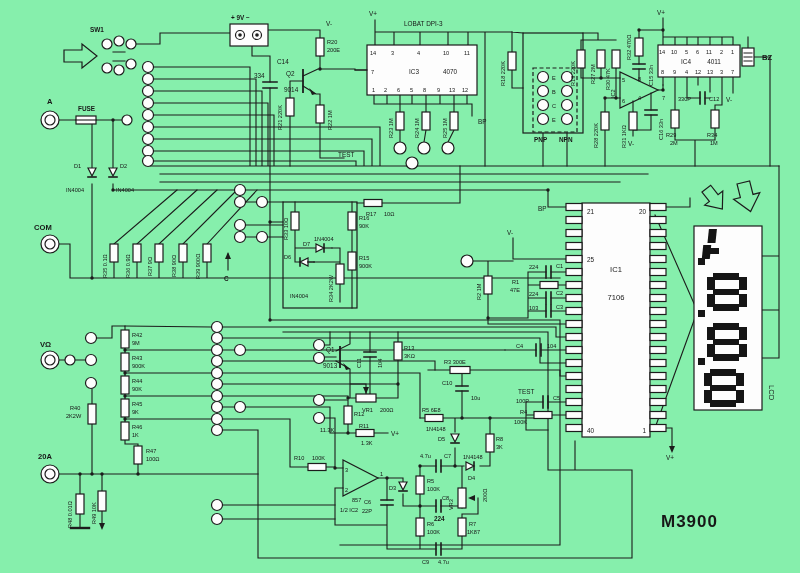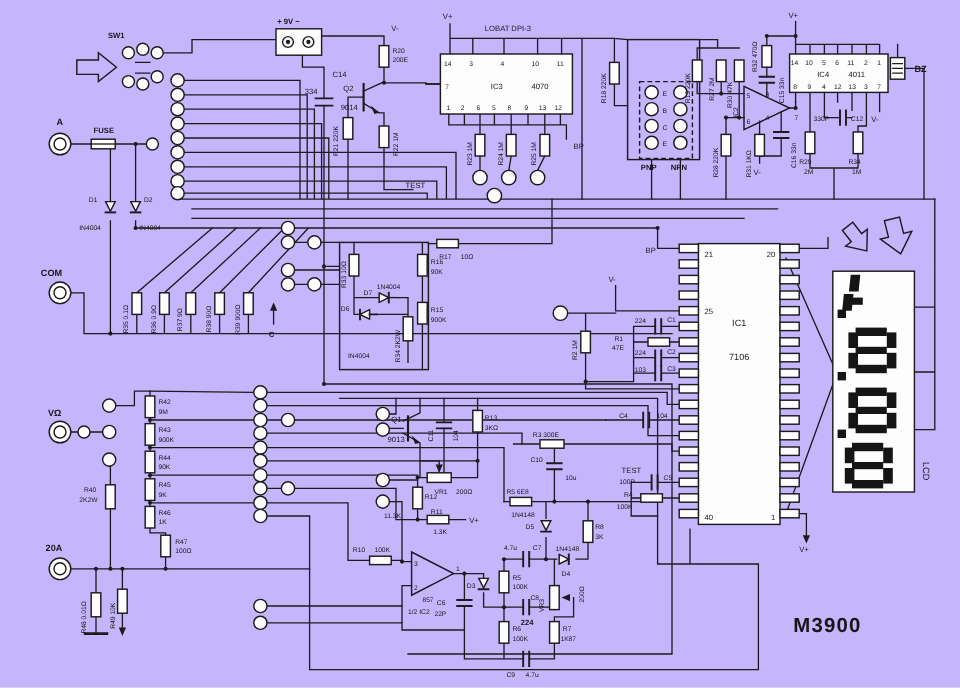--- a/index.html
+++ b/index.html
@@ -1,16 +1,16 @@
 <!DOCTYPE html>
 <html><head>
 <meta charset="utf-8">
 <style>
   html,body{margin:0;padding:0;background:#e9e9e9;}
-  .page{width:800px;height:573px;background:#c4b5fd;position:relative;overflow:hidden;}
+  .page{width:800px;height:573px;background:#86efac;position:relative;overflow:hidden;}
   svg{display:block}
   .w{fill:none;stroke:#1c1c1c;stroke-width:1.1;stroke-linecap:square}
   .comp{fill:#fdfdfd;stroke:#1c1c1c;stroke-width:1.2}
   .open{fill:none;stroke:#1c1c1c;stroke-width:1.2}
   .dash{stroke-dasharray:4 2.5}
   .dot{fill:#1c1c1c;stroke:none}
   .seg{fill:#151515;stroke:none}
   text{font-family:"Liberation Sans","DejaVu Sans",sans-serif;fill:#171717}
   .t5{font-size:5.6px}.t6{font-size:6.4px}.t7{font-size:7.6px}
   .b{font-weight:bold}

